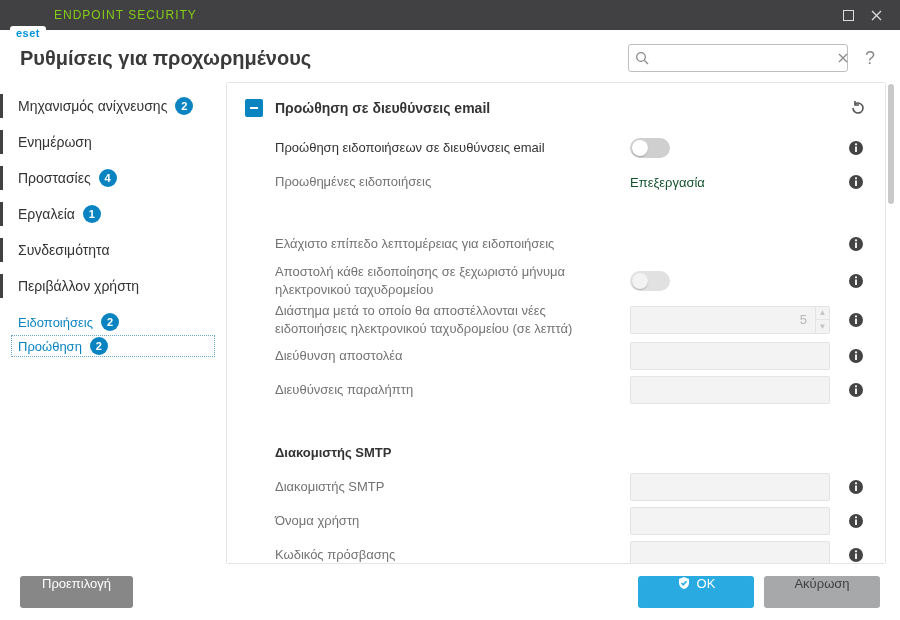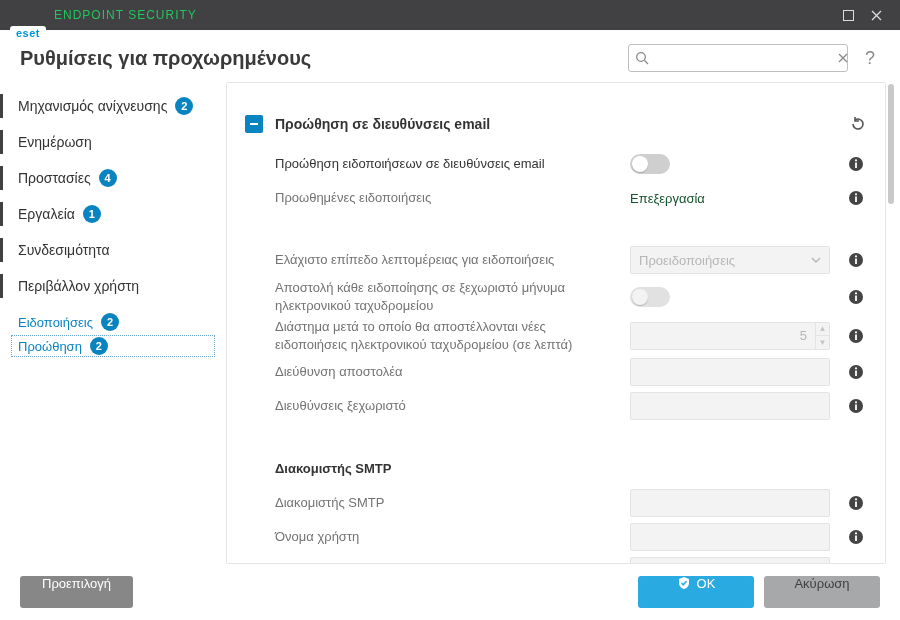--- a/index.html
+++ b/index.html
@@ -34,21 +34,21 @@
       border-radius: 3px;
       font-weight: 700;
       font-size: 11px;
       padding: 1px 6px;
       letter-spacing: 0.5px;
       margin-top: 36px;
     }
     .titlebar .brand-text {
       font-size: 12px;
       letter-spacing: 1px;
-      color: #22c55e;
+      color: #84cc16;
       font-weight: 300;
     }
     .titlebar .spacer { flex: 1; }
     .titlebar .winbtn {
       width: 28px;
       height: 30px;
       display: flex;
       align-items: center;
       justify-content: center;
       color: #ddd;
@@ -183,21 +183,20 @@
       height: 120px;
       background: #c9c9c9;
       border-radius: 3px;
       margin-top: 2px;
     }
     .section-head {
       display: flex;
       align-items: center;
       gap: 12px;
       margin-bottom: 16px;
-      margin-top: 16px;
     }
     .collapse-btn {
       width: 18px;
       height: 18px;
       background: #0a84c1;
       border-radius: 2px;
       color: #fff;
       display: flex;
       align-items: center;
       justify-content: center;
@@ -495,30 +494,20 @@
               <rect x="7.1" y="6.5" width="1.8" height="5.5" fill="#fff"></rect>
               <circle cx="8" cy="4.3" r="1.1" fill="#fff"></circle>
             </svg>
         </div>
       </div>
 
       <div style="height:28px"></div>
 
       <div class="row disabled">
         <div class="label">Ελάχιστο επίπεδο λεπτομέρειας για ειδοποιήσεις</div>
-        <div class="control">
-          <div class="select">
-            <span>Προειδοποιήσεις</span>
-            <span>
-              <svg width="10" height="10" viewBox="0 0 10 10">
-                  <path d="M1 3 L5 7 L9 3" fill="none" stroke="#b6b6b6" stroke-width="1.4"></path>
-                </svg>
-            </span>
-          </div>
-        </div>
         <div class="info">
           <svg width="16" height="16" viewBox="0 0 16 16">
               <circle cx="8" cy="8" r="7" fill="#444"></circle>
               <rect x="7.1" y="6.5" width="1.8" height="5.5" fill="#fff"></rect>
               <circle cx="8" cy="4.3" r="1.1" fill="#fff"></circle>
             </svg>
         </div>
       </div>
 
       <div class="row disabled">
@@ -565,21 +554,21 @@
         <div class="info">
           <svg width="16" height="16" viewBox="0 0 16 16">
               <circle cx="8" cy="8" r="7" fill="#444"></circle>
               <rect x="7.1" y="6.5" width="1.8" height="5.5" fill="#fff"></rect>
               <circle cx="8" cy="4.3" r="1.1" fill="#fff"></circle>
             </svg>
         </div>
       </div>
 
       <div class="row disabled">
-        <div class="label">Διευθύνσεις ξεχωριστό</div>
+        <div class="label">Διευθύνσεις παραλήπτη</div>
         <div class="control">
           <div class="tinput"></div>
         </div>
         <div class="info">
           <svg width="16" height="16" viewBox="0 0 16 16">
               <circle cx="8" cy="8" r="7" fill="#444"></circle>
               <rect x="7.1" y="6.5" width="1.8" height="5.5" fill="#fff"></rect>
               <circle cx="8" cy="4.3" r="1.1" fill="#fff"></circle>
             </svg>
         </div>

